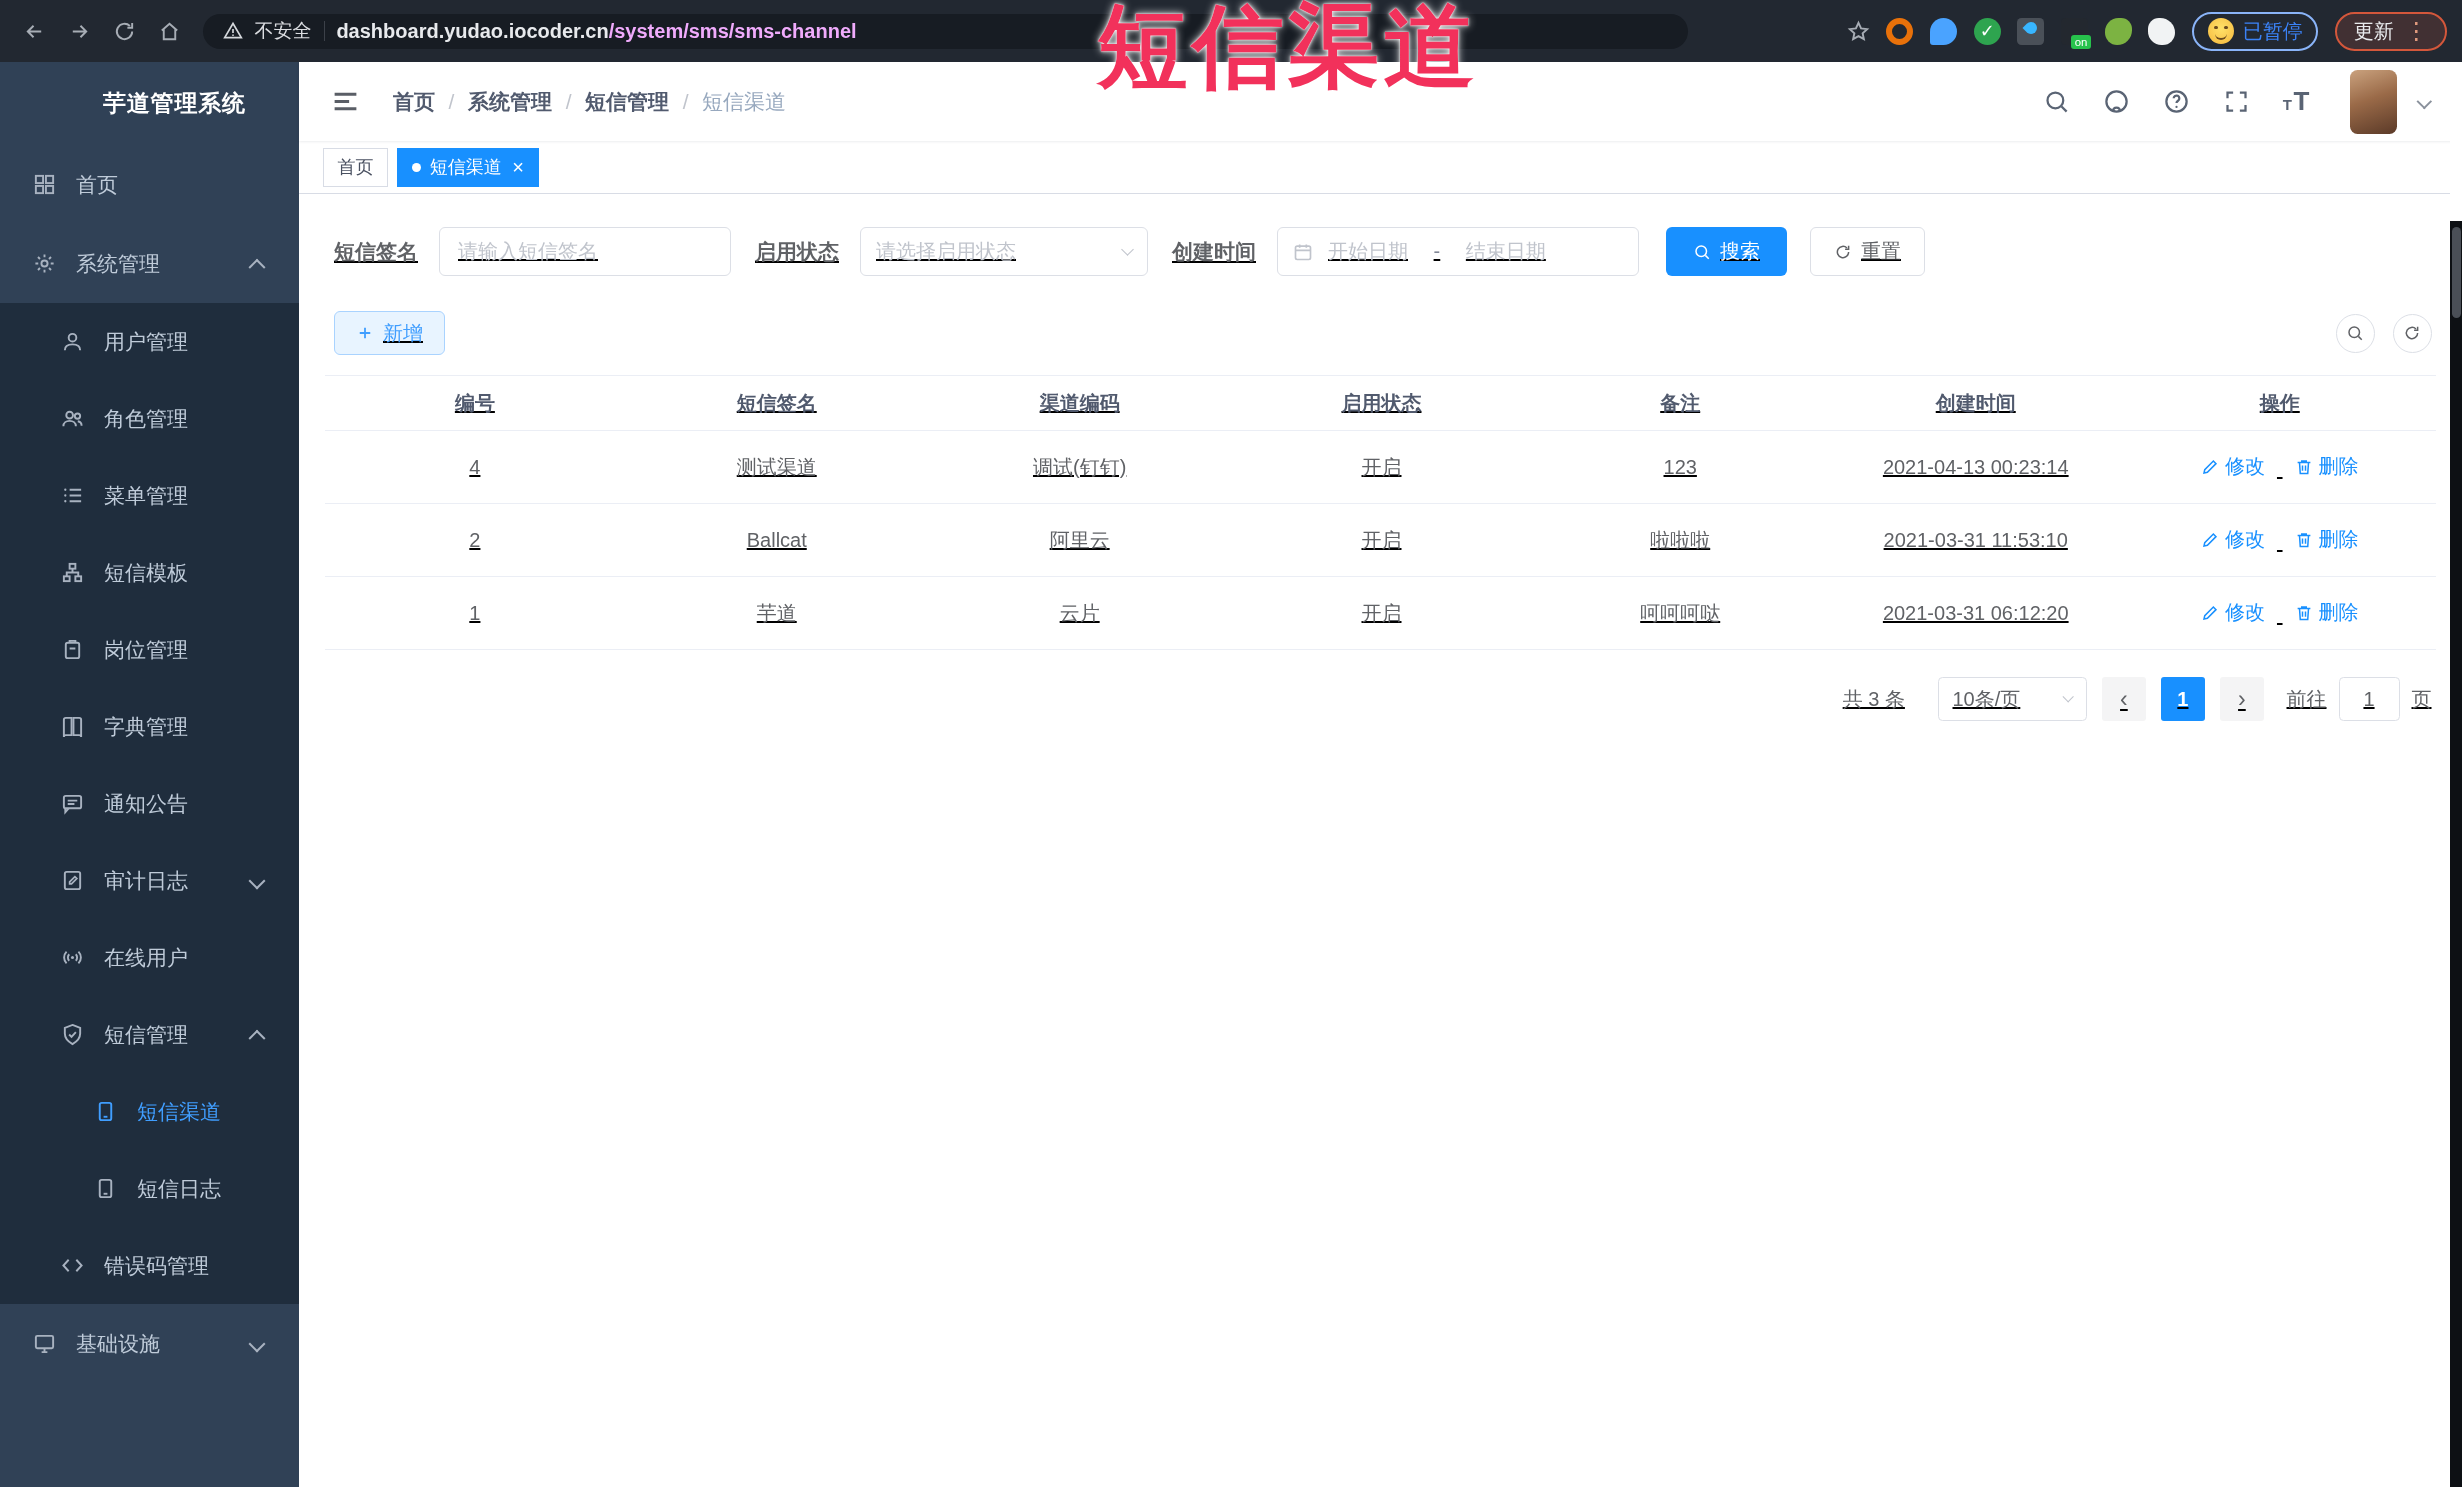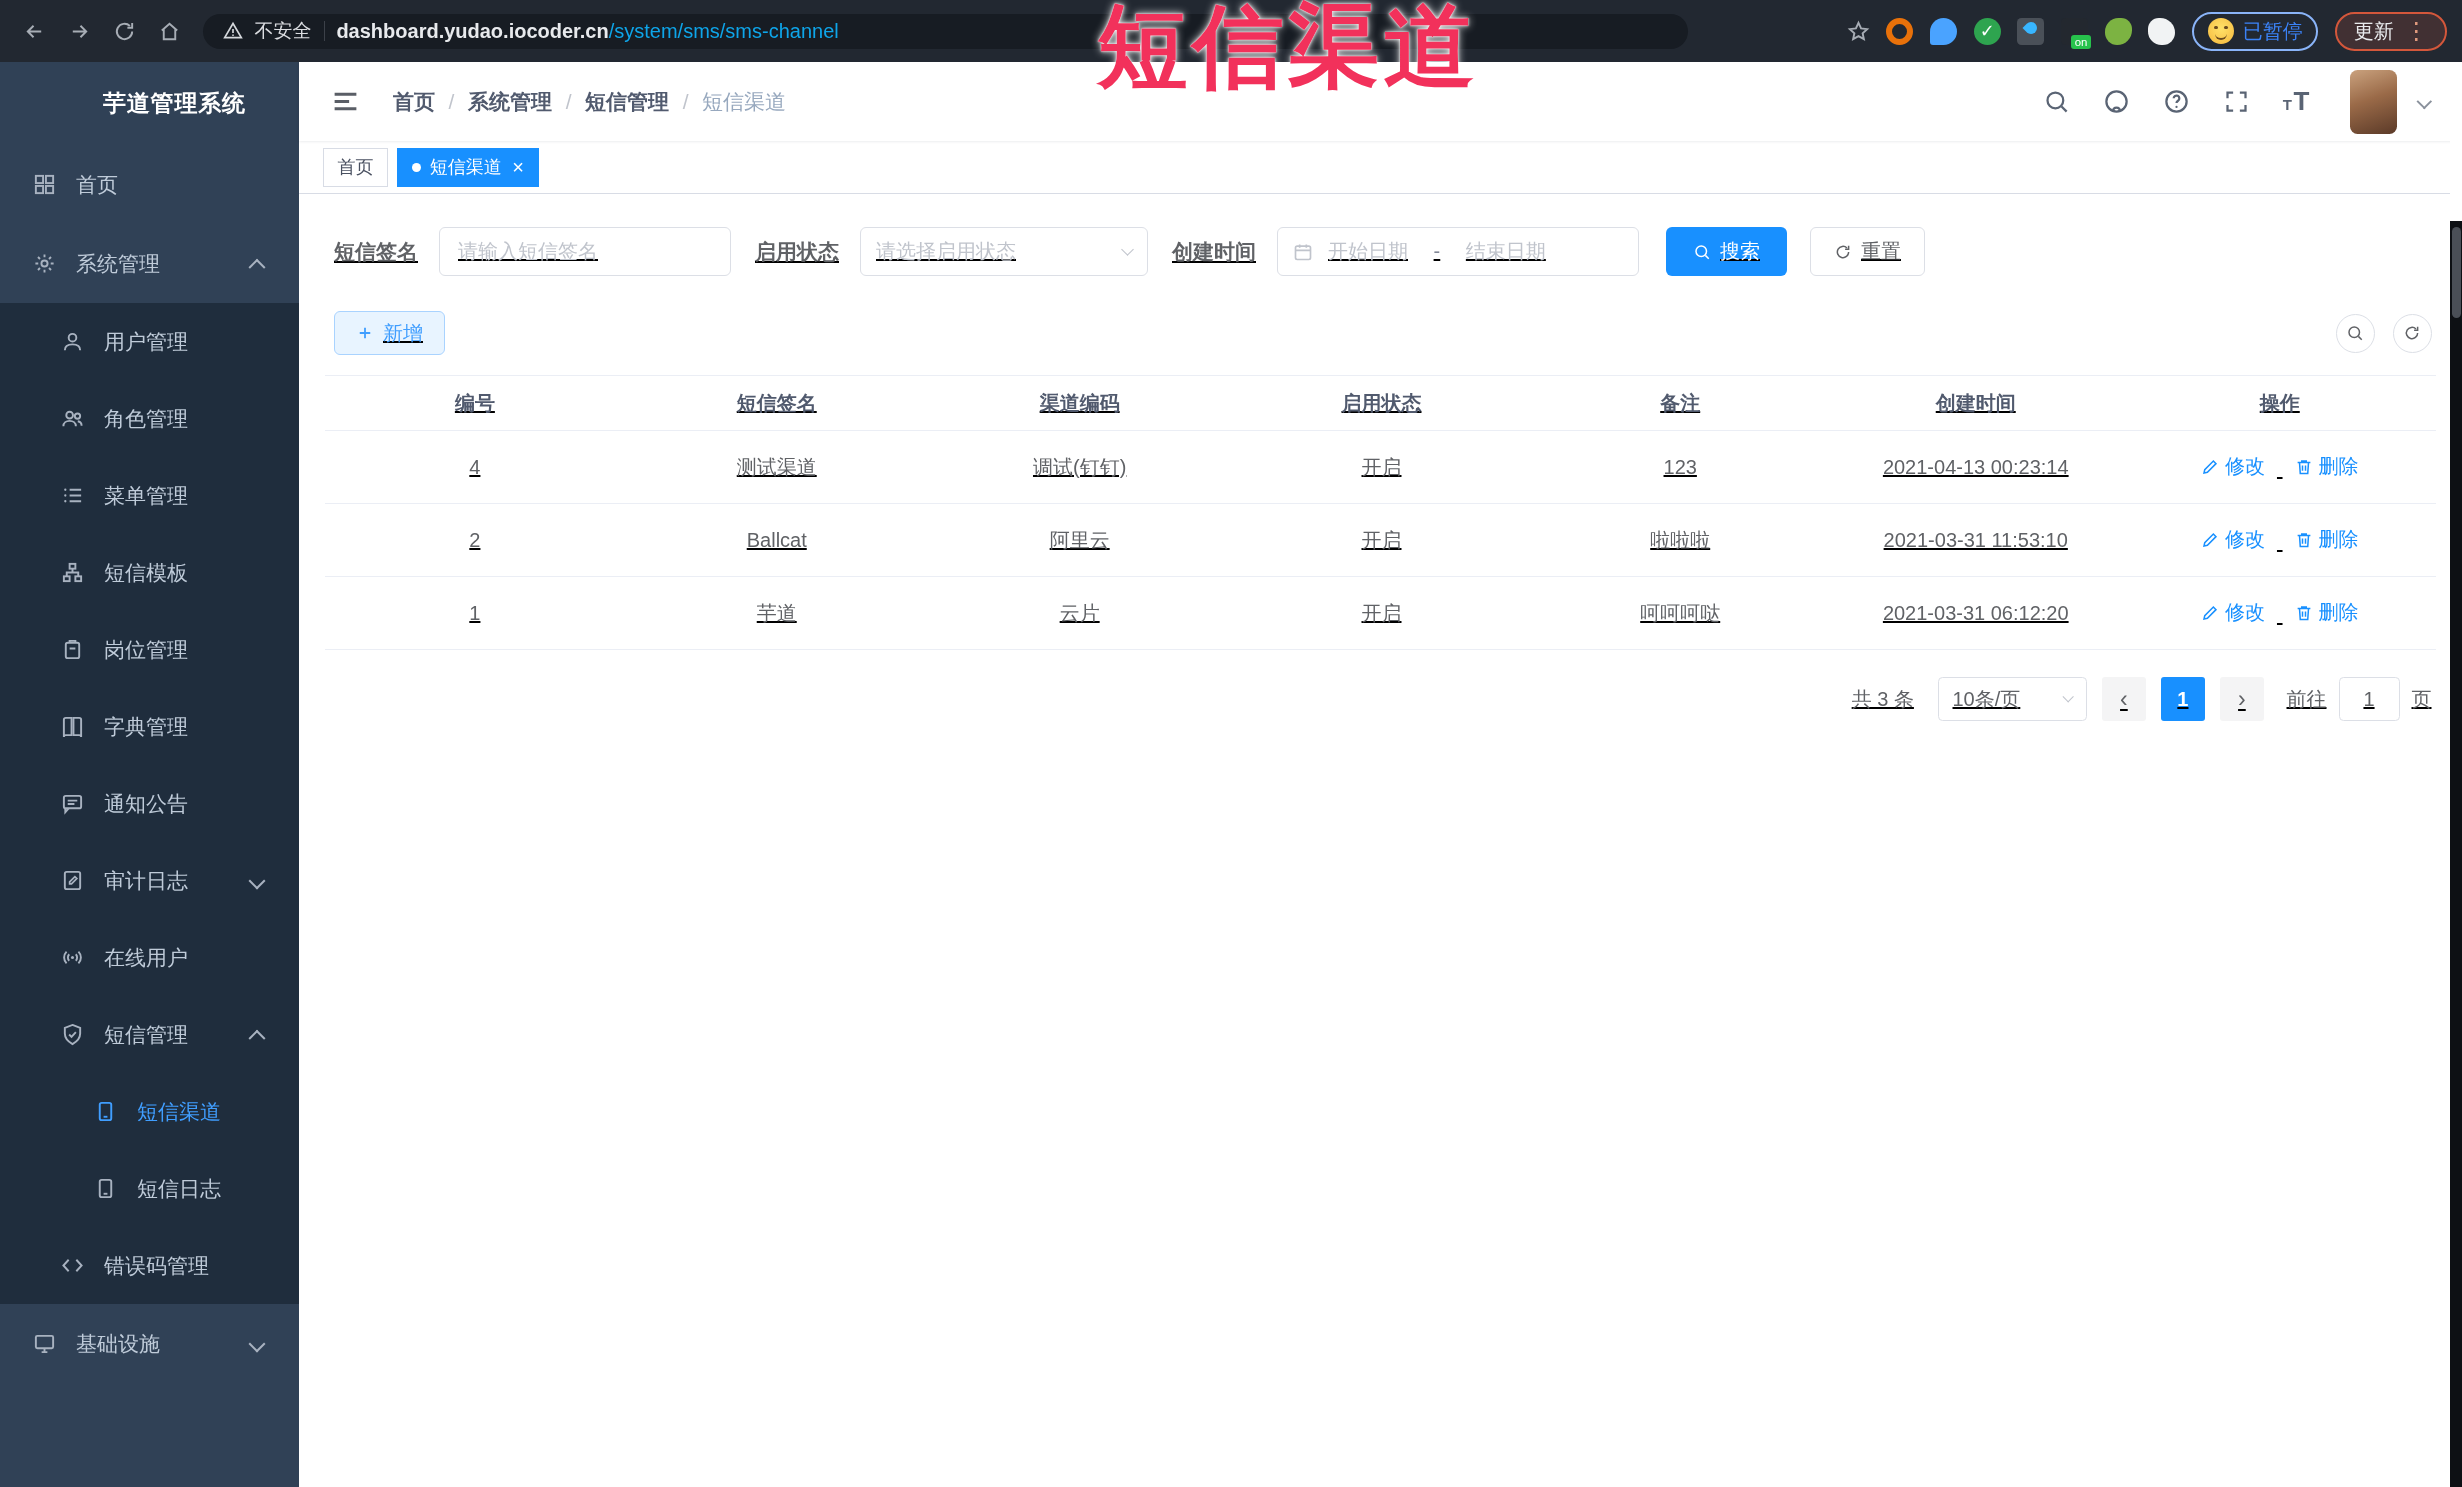--- a/index.html
+++ b/index.html
@@ -12,21 +12,21 @@
   .bnav { width:39px; height:36px; display:flex; align-items:center; justify-content:center;
     color:#a7adb5; flex-shrink:0; }
   .bnav svg { width:23px; height:23px; }
   .url-pill { height:35px; background:#171c23; border-radius:17.4px; flex:1; max-width:1485px;
     display:flex; align-items:center; padding:0 20px; gap:12px; margin-left:7.6px; }
   .sec-ico { color:#d5d8dc; display:flex; }
   .sec-ico svg { width:20px; height:20px; }
   .sec-label { color:#dadce0; font-size:19px; }
   .url-div { width:0.8px; height:20px; background:#3c4149; }
   .url-text { font-size:20px; color:#e8eaed; white-space:nowrap; }
-  .url-text .path { color:#0ea5e9; }
+  .url-text .path { color:#f0abfc;font-weight:bold; }
   .ext-zone { margin-left:auto; display:flex; align-items:center; gap:16.7px; }
   .star { color:#a7adb5; display:flex; }
   .star svg { width:23px; height:23px; }
   .ext-ico { width:27px; height:27px; border-radius:6px; position:relative; flex-shrink:0; }
   .ext-ring { border:6.8px solid #e8710a; border-radius:50%; background:transparent; }
   .ext-pin { background:#4aa3ff; border-radius:50% 50% 50% 3px; }
   .ext-check { background:#2ea44f; border-radius:50%; color:#fff; font-size:18px;
     display:flex; align-items:center; justify-content:center; }
   .ext-drop { background:#4a5058; border-radius:4.5px; }
   .ext-drop::after { content:""; position:absolute; left:7.6px; top:4.5px; width:12px; height:12px;
@@ -143,21 +143,21 @@
   table.grid th { height:55px; font-weight:700; color:#515a6e; border-top:0.8px solid #ebeef5;
     border-bottom:0.8px solid #ebeef5; text-align:center; font-size:20px; }
   table.grid td { height:73px; border-bottom:0.8px solid #ebeef5; text-align:center; }
   .link-btn { color:#1890ff; display:inline-flex; align-items:center; gap:6px; margin:0 12px;
     cursor:pointer; font-size:20px; }
   .link-btn svg { width:18px; height:18px; }
 
   
   .pagination { display:flex; align-items:center; justify-content:flex-end; gap:15px;
     margin-top:27px; font-size:20px; color:#606266; padding-right:4.5px; }
-  .pg-total { margin-right:9px; }
+  .pg-total { margin-right:18px; }
   .pg-size { width:149px; height:44px; border:0.8px solid #dcdfe6; border-radius:4.5px; display:flex;
     align-items:center; padding:0 13.6px; cursor:pointer; color:#606266; }
   .pg-size .chev2 { margin-left:auto; width:8.3px; height:8.3px; border-right:1.5px solid #c0c4cc;
     border-bottom:1.5px solid #c0c4cc; transform:rotate(45deg) translate(-1.5px,-1.5px); }
   .pg-btn { min-width:44px; height:44px; background:#f4f4f5; border-radius:3px; display:flex;
     align-items:center; justify-content:center; font-size:23px; color:#606266; cursor:pointer; }
   .pg-num { min-width:44px; height:44px; border-radius:3px; display:flex; align-items:center;
     justify-content:center; font-size:20px; cursor:pointer; }
   .pg-num.active { background:#1890ff; color:#fff; font-weight:700; }
   .pg-goto { display:flex; align-items:center; gap:12px; margin-left:7.6px; }

